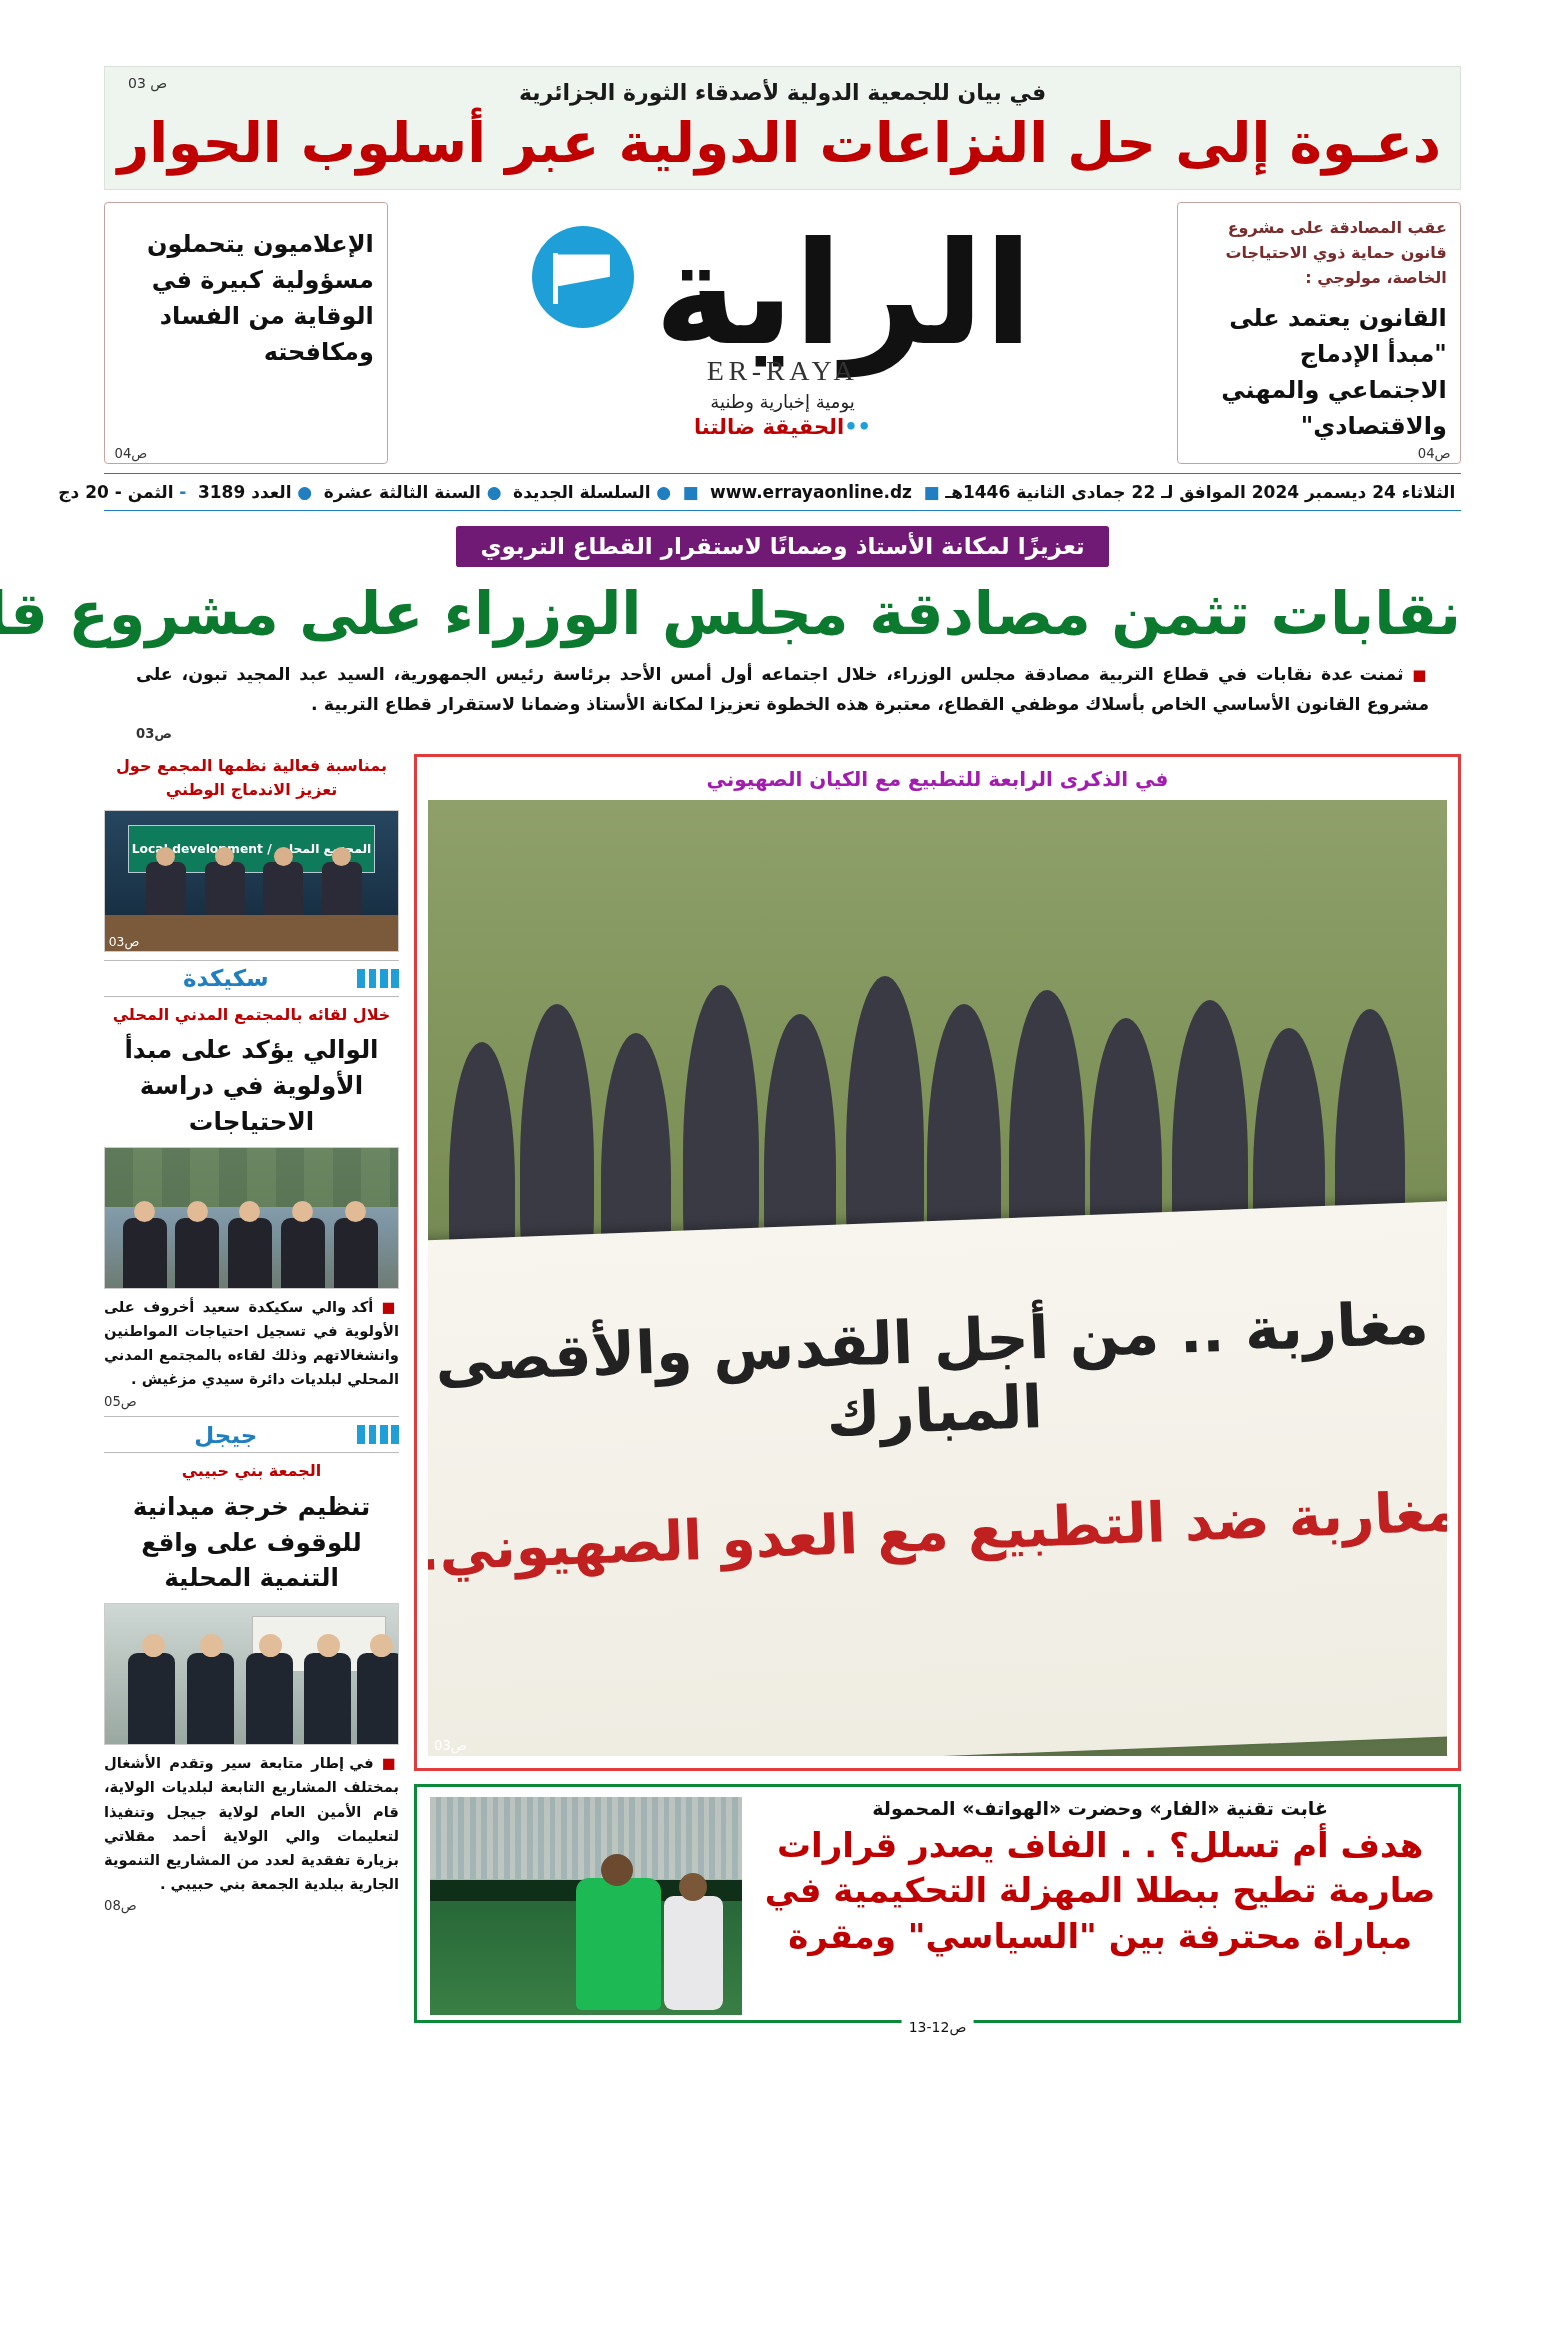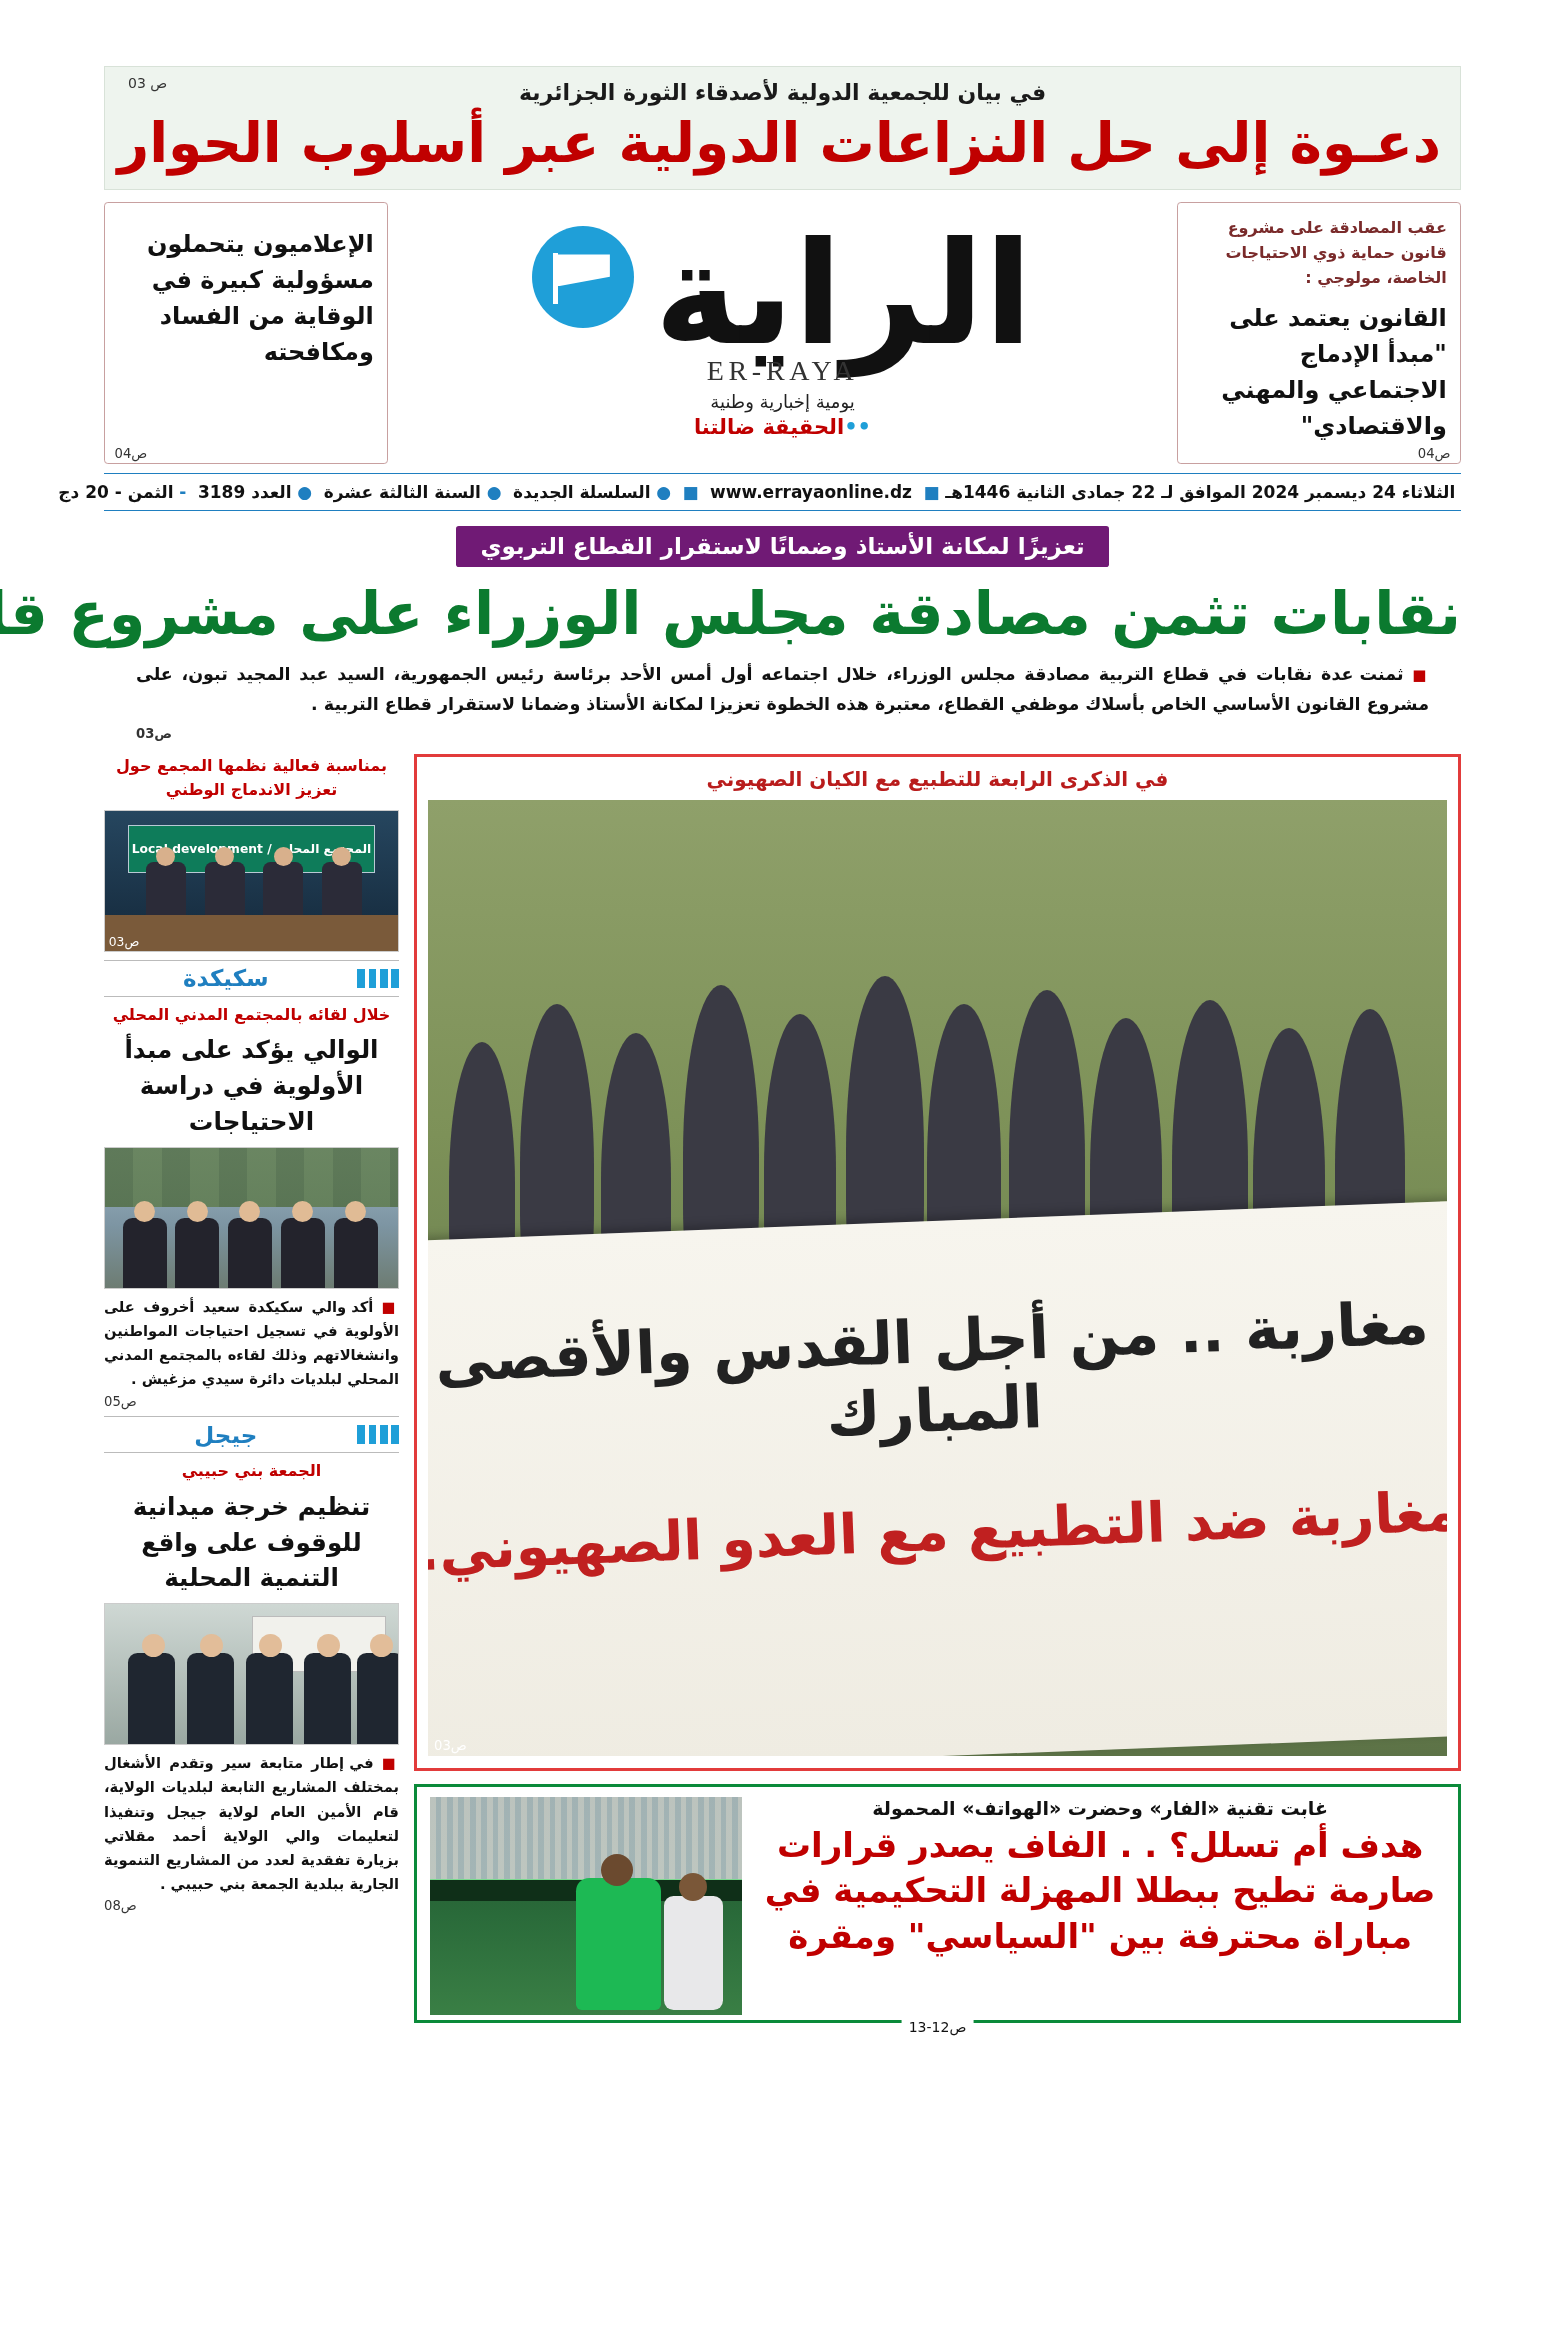--- a/index.html
+++ b/index.html
@@ -176,21 +176,21 @@
     flex: 1 1 auto; text-align: center; color: #1f7fc0;
     font-size: 23px; font-weight: bold;
   }
 
   
   .feature {
     border: 3.8px solid #e23b3b; padding: 9.5px 11.4px 11.4px 11.4px;
     position: relative;
   }
   .feature-kicker {
-    text-align: center; font-size: 20px; font-weight: bold; color: #b91c1c;
+    text-align: center; font-size: 20px; font-weight: bold; color: #a21caf;
   }
   .feature-head {
     text-align: center; font-size: 38px; font-weight: bold; color: #c00000;
     margin-top: 5.7px; line-height: 1.2; white-space: nowrap;
   }
   .feature-photo {
     margin-top: 9.5px; height: 956px; position: relative; overflow: hidden;
     background: #6c7f52;
   }
   .feature-photo .pg { position: absolute; left: 5.7px; bottom: 3.8px; font-size: 13.2px; color:#fff; }

